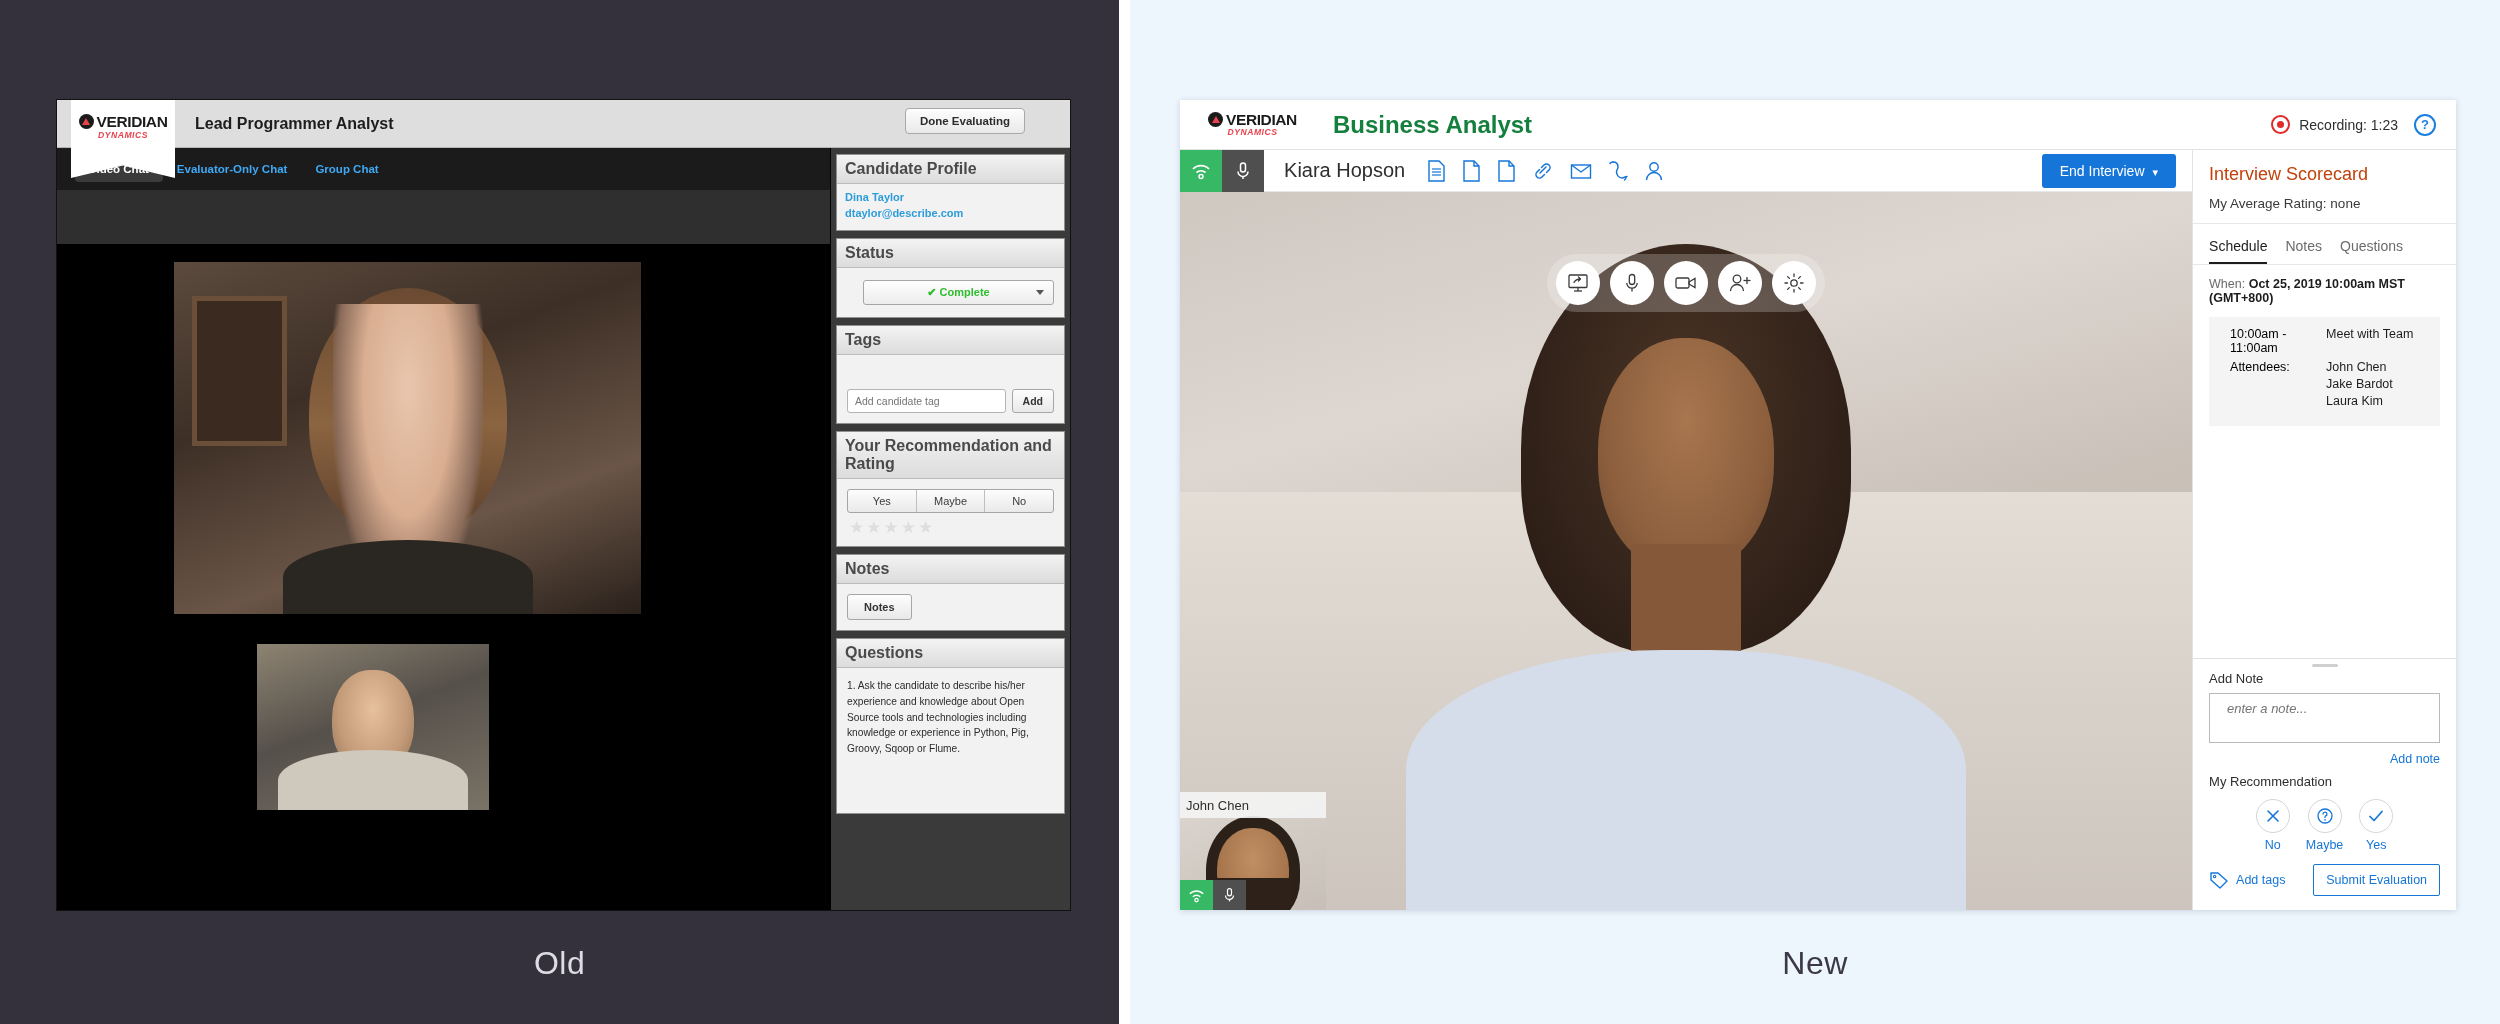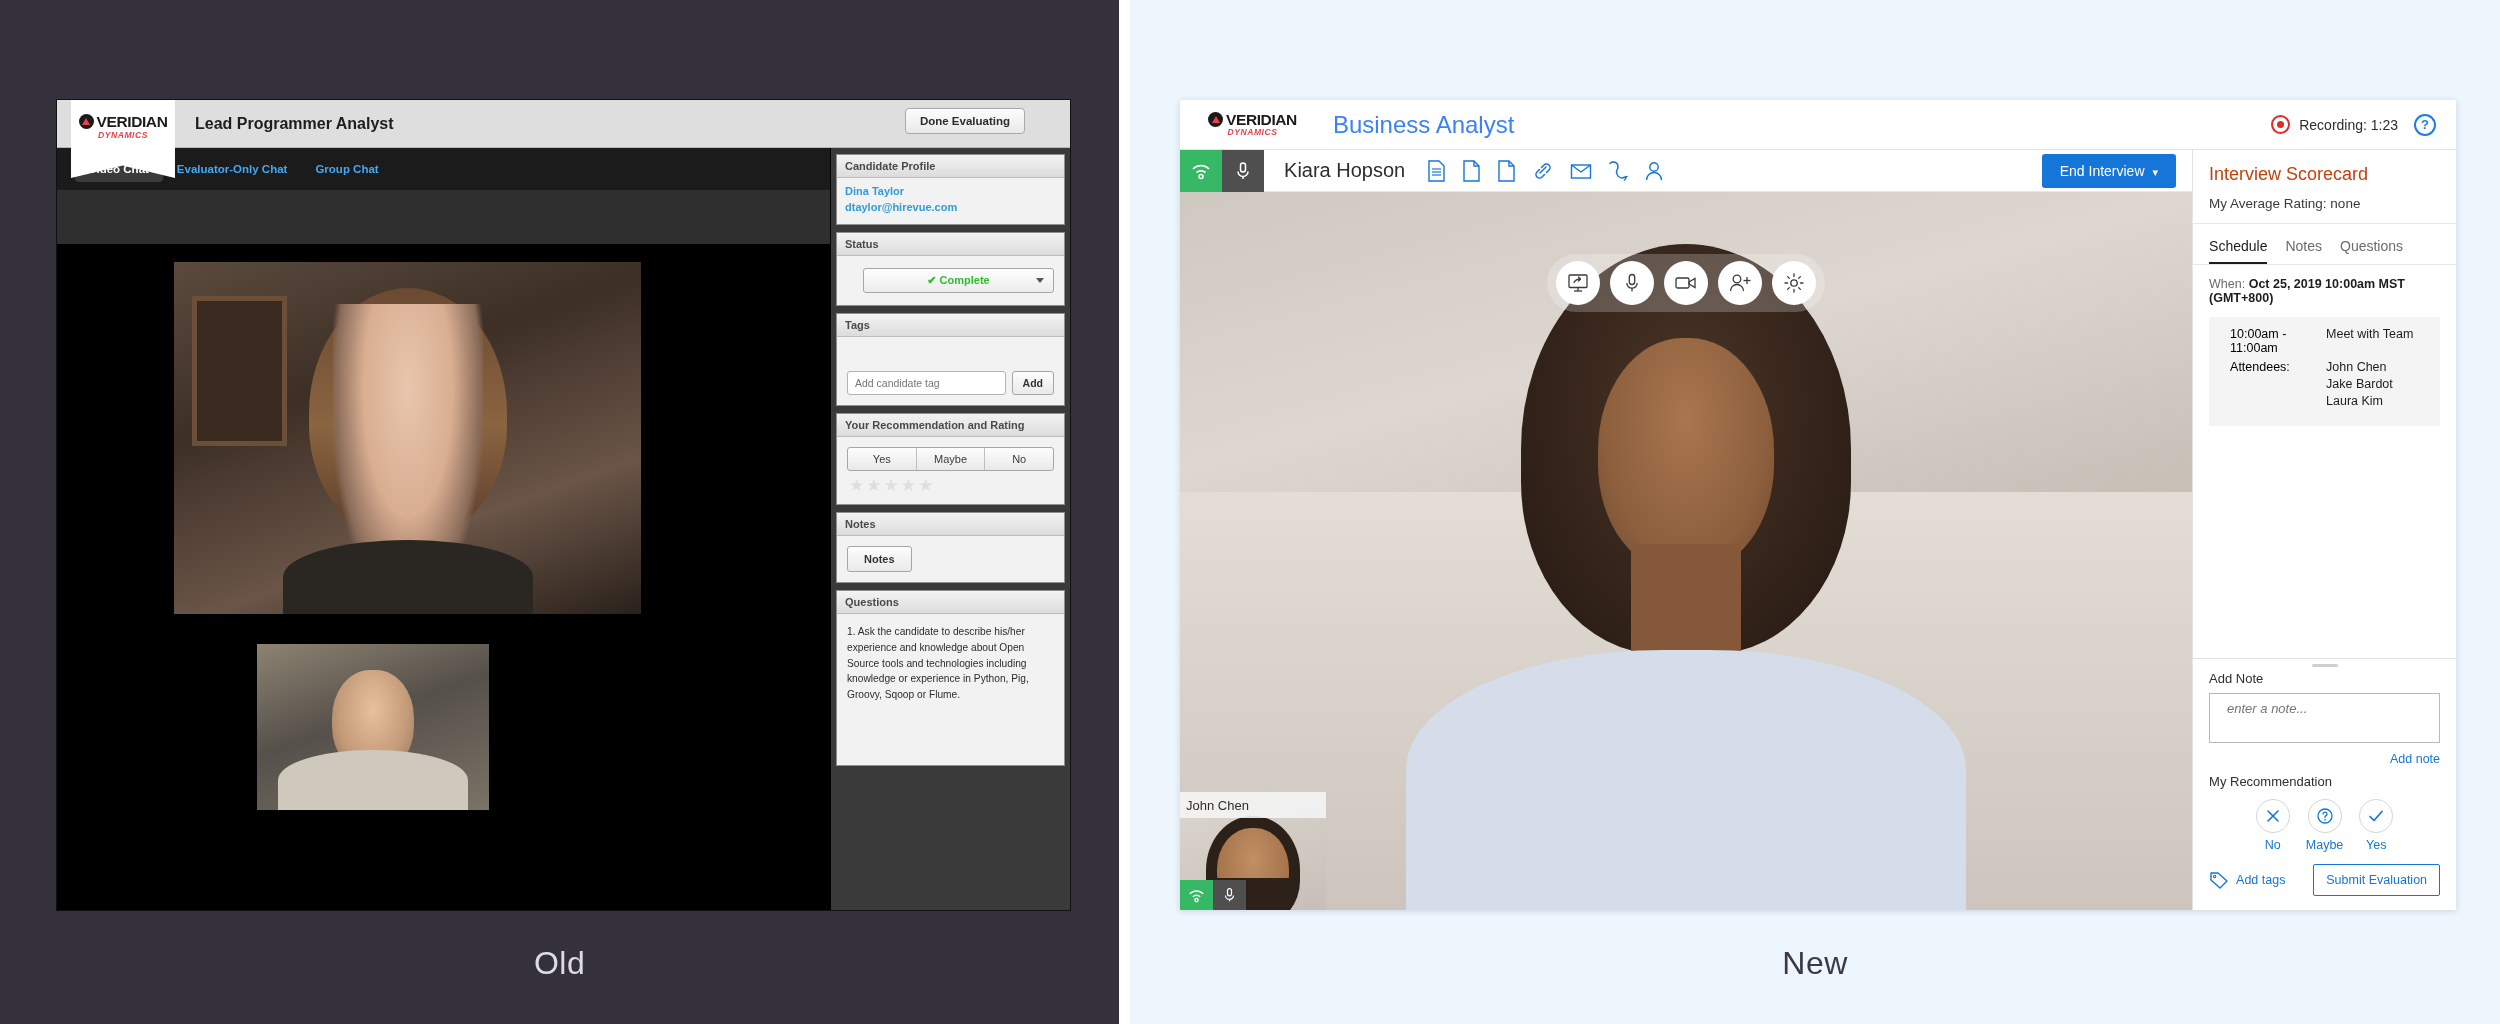--- a/index.html
+++ b/index.html
@@ -64,21 +64,21 @@
   .face-b { position: absolute; left: 50%; top: 26px; transform: translateX(-50%);
             width: 82px; height: 104px; border-radius: 46%;
             background: radial-gradient(ellipse at 50% 38%, #e7c09e 0%, #c49b79 60%, #8e6f54 100%); }
   .shirt-b { position: absolute; left: 50%; bottom: 0; transform: translateX(-50%);
              width: 190px; height: 60px; border-radius: 52% 52% 0 0; background: #cfc9bd; }
 
   .old-right { width: 240px; background: #3a3a3a; border-left: 1px solid #000;
                padding: 6px 5px; font-family: "Liberation Sans", sans-serif; }
   .panel { background: #f2f2f2; margin-bottom: 7px; border: 1px solid #8f8f8f; }
   .panel-hd { background: linear-gradient(#f3f3f3,#dcdcdc); border-bottom: 1px solid #bcbcbc;
-              font-size: 11px; font-weight: 700; color: #4a4a4a; padding: 5px 8px; }
+              font-size: 16px; font-weight: 700; color: #4a4a4a; padding: 5px 8px; }
   .panel-bd { padding: 8px; }
   .prof-link { display: block; font-size: 11px; font-weight: 700; color: #2d9cdb;
                line-height: 1.45; cursor: pointer; }
   .select-box { background: linear-gradient(#fefefe,#ececec); border: 1px solid #a6a6a6;
                 border-radius: 3px; padding: 5px 8px; display: flex; align-items: center;
                 justify-content: center; position: relative; cursor: pointer; margin-left: 16px; }
   .select-box span { font-size: 11px; font-weight: 700; color: #2fbd2f; }
   .caret { position: absolute; right: 9px; top: 50%; margin-top: -2px; width: 0; height: 0;
            border-left: 4px solid transparent; border-right: 4px solid transparent;
            border-top: 5px solid #555; }
@@ -101,21 +101,21 @@
                border: 1px solid #a6a6a6; border-radius: 3px; cursor: pointer; }
   .q-text { font-size: 10.2px; color: #2c2c2c; line-height: 1.55; }
   .panel-q { min-height: 176px; }
 
   
   .new-window { position: absolute; left: 50px; top: 100px; width: 1276px; height: 810px;
                 background: #fff; box-shadow: 0 1px 6px rgba(40,60,90,.18); }
   .n-header { height: 50px; border-bottom: 1px solid #e3e3e3; display: flex; align-items: center;
               padding: 0 20px; }
   .n-logo { margin-left: 8px; }
-  .n-title { margin-left: 36px; font-size: 24px; font-weight: 400; color: #3b82f6; }
+  .n-title { margin-left: 36px; font-size: 24px; font-weight: 700; color: #15803d; }
   .n-hdr-right { margin-left: auto; display: flex; align-items: center; gap: 16px; }
   .rec { display: flex; align-items: center; gap: 9px; font-size: 14px; color: #2e2e2e; }
   .rec-dot { width: 19px; height: 19px; border-radius: 50%; border: 2px solid #e02b2b;
              display: flex; align-items: center; justify-content: center; }
   .rec-dot i { width: 7px; height: 7px; border-radius: 50%; background: #e02b2b; display: block; }
   .help-ico { width: 22px; height: 22px; border-radius: 50%; border: 2px solid #1b7fe0;
               color: #1b7fe0; font-size: 13px; font-weight: 700; display: flex;
               align-items: center; justify-content: center; cursor: pointer; }
 
   .n-main { display: flex; height: 760px; }
@@ -259,21 +259,21 @@
             </div>
           </div>
         </div>
 
         <div class="old-right">
 
           <div class="panel">
             <div class="panel-hd">Candidate Profile</div>
             <div class="panel-bd" style="padding:6px 8px 8px;">
               <a class="prof-link">Dina Taylor</a>
-              <a class="prof-link">dtaylor@hirevue.com</a>
+              <a class="prof-link">dtaylor@describe.com</a>
             </div>
           </div>
 
           <div class="panel">
             <div class="panel-hd">Status</div>
             <div class="panel-bd" style="padding:12px 10px;">
               <div class="select-box">
                 <span><b>✔</b>
                   <em style="font-style:normal">Complete</em></span>
                 <i class="caret"></i>

